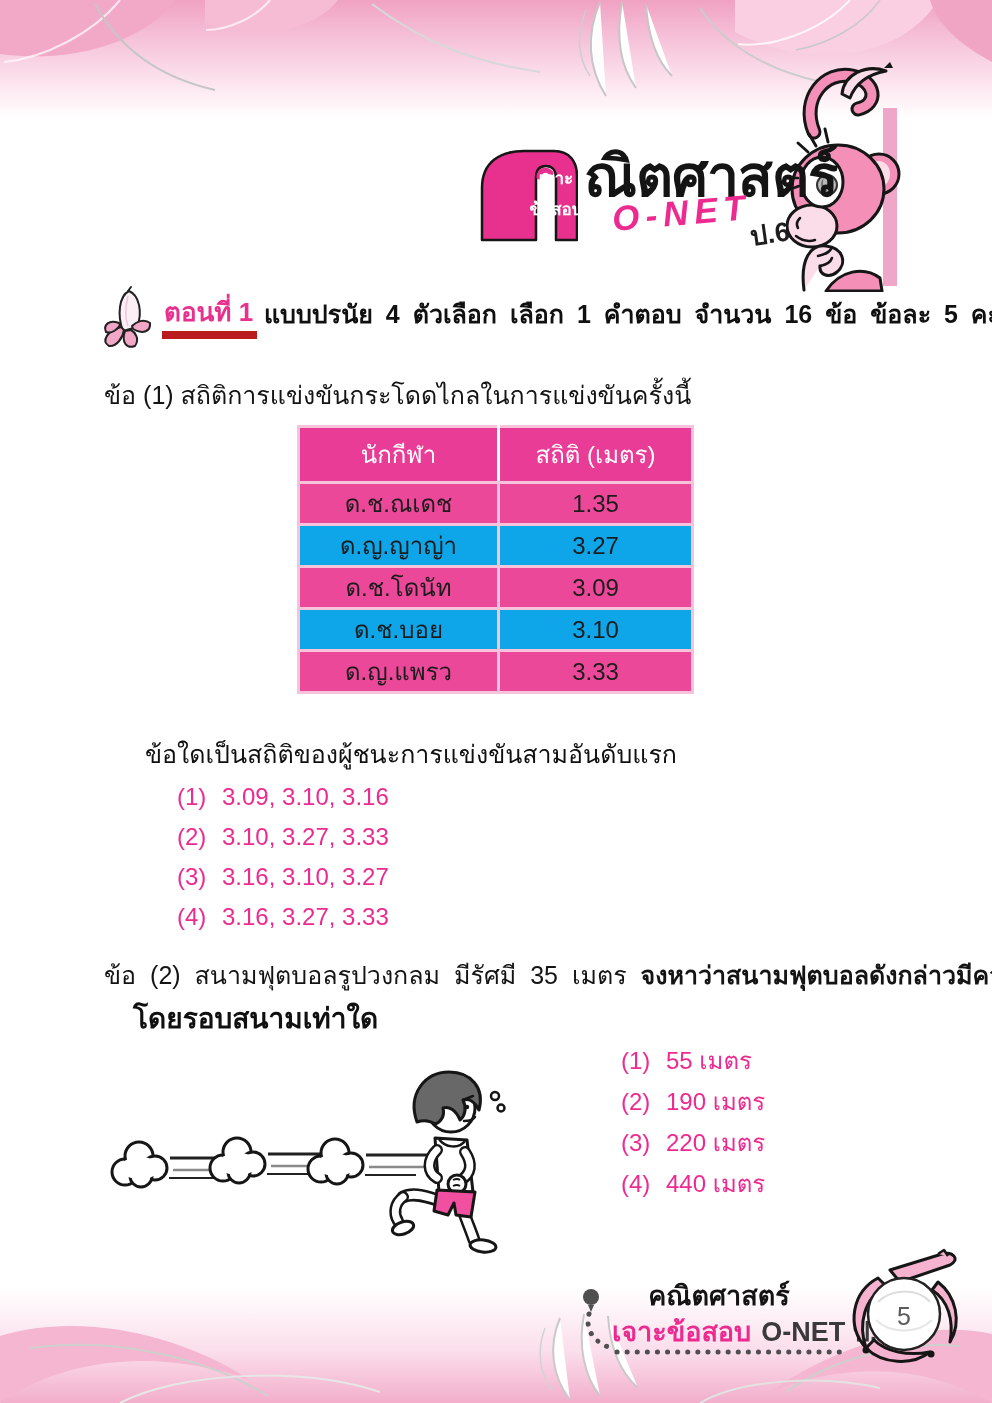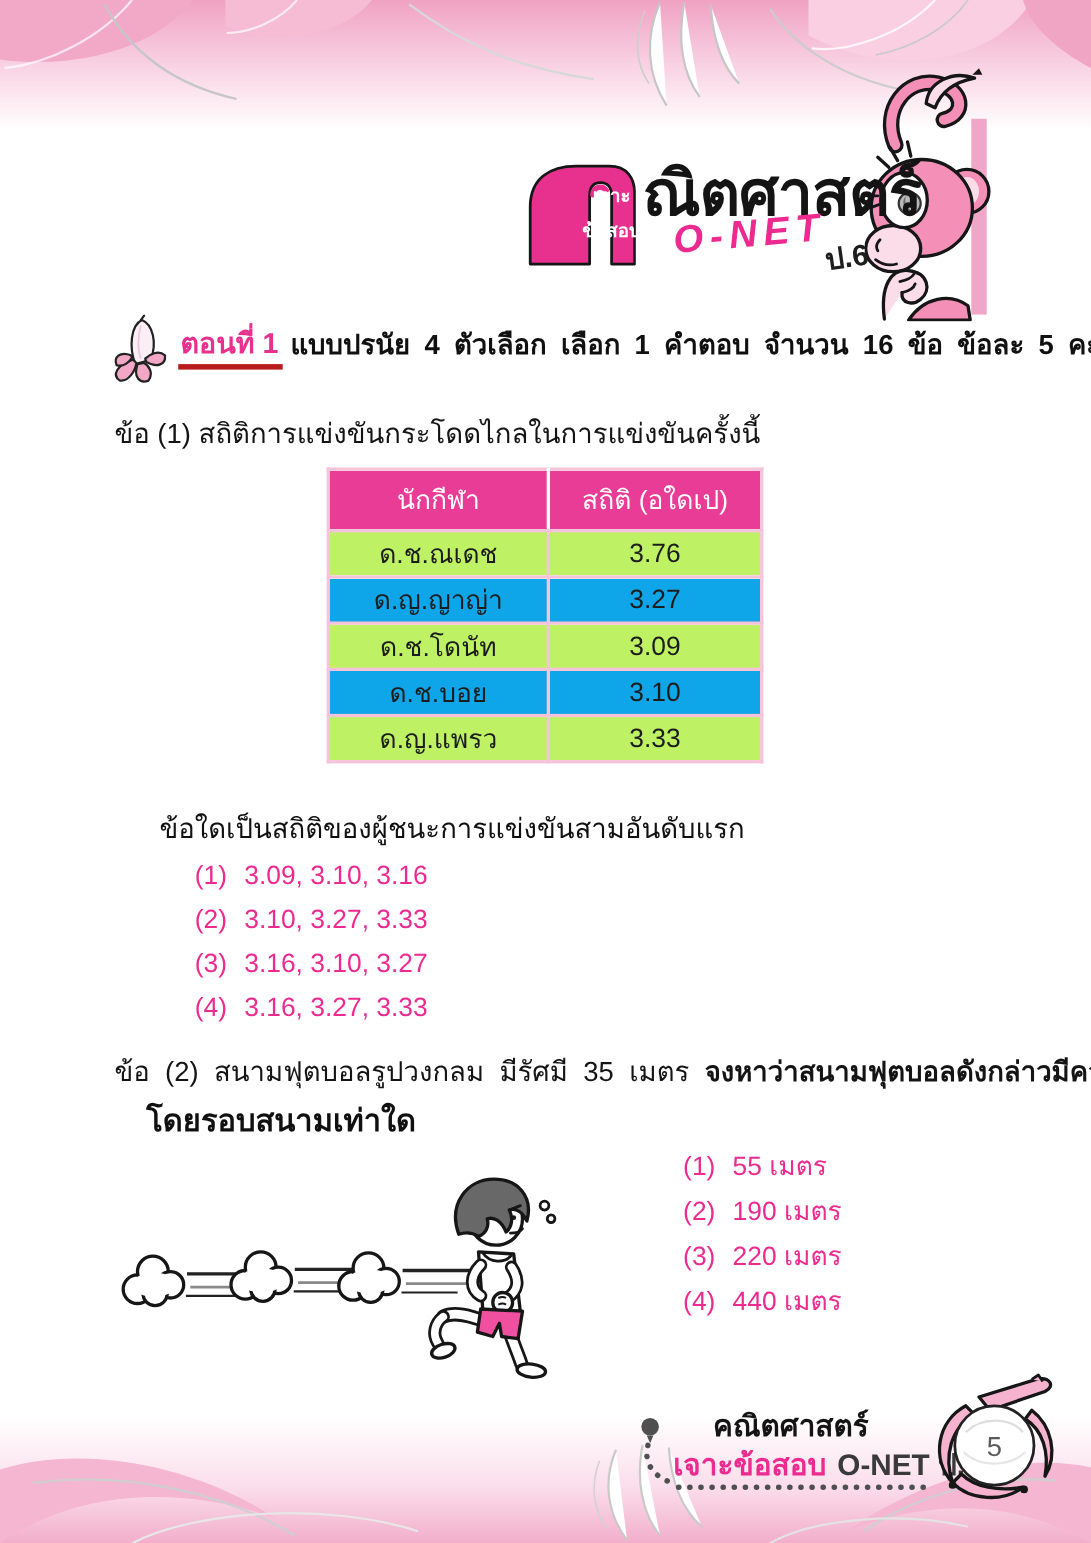--- a/index.html
+++ b/index.html
@@ -41,21 +41,21 @@
     left:750px; top:212px; z-index:2; color:#1e1e1e;
     font-size:27px; font-weight:700; transform:rotate(-8deg);
   }
   .monkey { left:786px; top:54px; width:120px; height:238px; z-index:1; }
 
   
   .banana-icon { left:97px; top:285px; width:60px; height:64px; z-index:1; }
   .section-label {
     left:162px; top:296px; z-index:1; color:#e8318f;
     font-size:26px; font-weight:700; line-height:32px;
-    border-bottom:5px solid #b91c1c; padding:0 4px 3px 2px;
+    border-bottom:8px solid #b91c1c; padding:0 4px 3px 2px;
   }
   .section-desc {
     left:264px; top:297px; width:640px; z-index:1; color:#101010;
     font-size:25px; font-weight:700; line-height:34px; white-space:nowrap; word-spacing:6px;
   }
   .section-desc2 {
     left:264px; top:339px; z-index:1; color:#101010;
     font-size:25px; font-weight:700; line-height:34px;
   }
 
@@ -66,21 +66,21 @@
     width:394px; border-collapse:collapse; table-layout:fixed;
   }
   .stats-table th, .stats-table td {
     border:3px solid #f6c3da; text-align:center; vertical-align:middle;
     font-size:24px; overflow:hidden;
   }
   .stats-table th {
     background:#e83c96; color:#ffffff; font-weight:400; height:56px;
   }
   .stats-table th.col-a { border-right-color:#ffffff; }
-  .stats-table td { height:40px; color:#1c1c1c; background:#bef264; }
+  .stats-table td { height:40px; color:#1c1c1c; background:#ec4899; }
   .stats-table tr.alt td { background:#0ea5e9; }
 
   .q1-sub { left:145px; top:736px; z-index:1; color:#101010; font-size:25px; font-weight:400; line-height:36px; }
   .options { position:absolute; z-index:1; display:flex; flex-direction:column; }
   .q1-options { left:177px; top:784px; gap:14px; }
   .q2-options { left:621px; top:1048px; gap:15px; }
   .option-row { display:flex; gap:15px; color:#ec2a90; font-size:24px; line-height:26px; }
   .option-num { min-width:30px; }
 
   
@@ -186,27 +186,27 @@
   <div class="abs q1-prompt">ข้อ (1) สถิติการแข่งขันกระโดดไกลในการแข่งขันครั้งนี้</div>
 
   <table class="abs stats-table">
     <colgroup>
         <col style="width:200px">
         <col style="width:194px">
       </colgroup>
     <thead>
       <tr>
         <th class="col-a">นักกีฬา</th>
-        <th>สถิติ (อใดเป)</th>
+        <th>สถิติ (เมตร)</th>
       </tr>
     </thead>
     <tbody>
       <tr>
         <td>ด.ช.ณเดช</td>
-        <td>3.76</td>
+        <td>1.35</td>
       </tr>
       <tr class="alt">
         <td>ด.ญ.ญาญ่า</td>
         <td>3.27</td>
       </tr>
       <tr>
         <td>ด.ช.โดนัท</td>
         <td>3.09</td>
       </tr>
       <tr class="alt">

